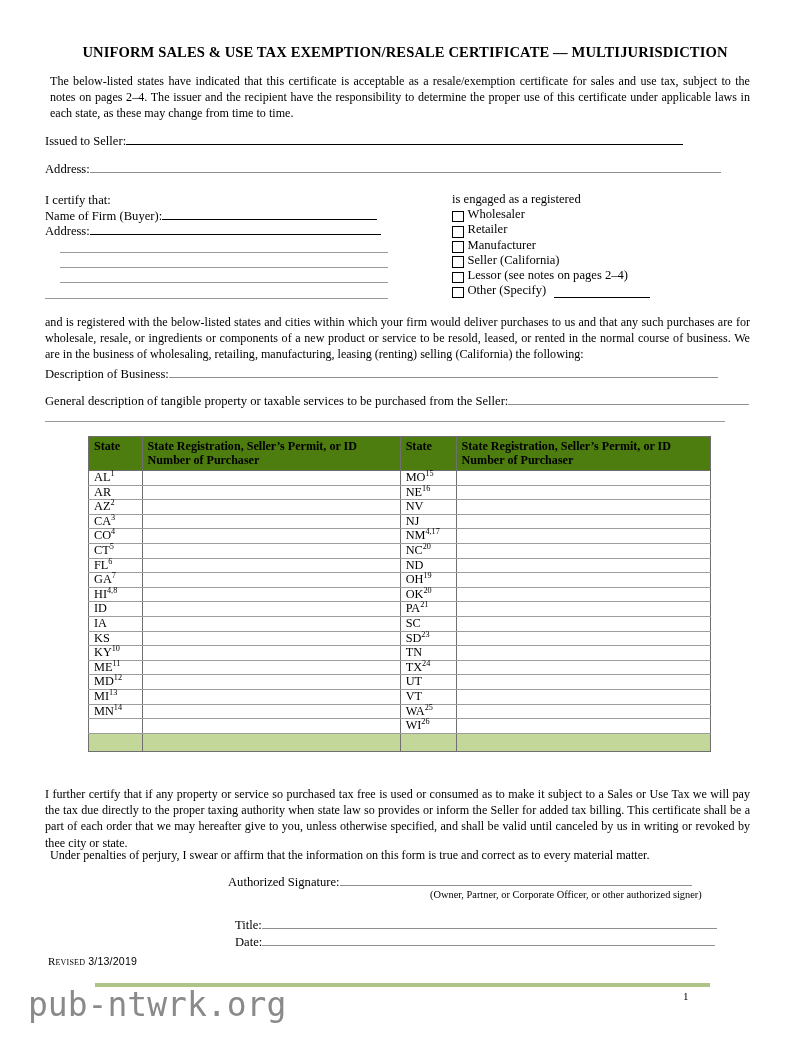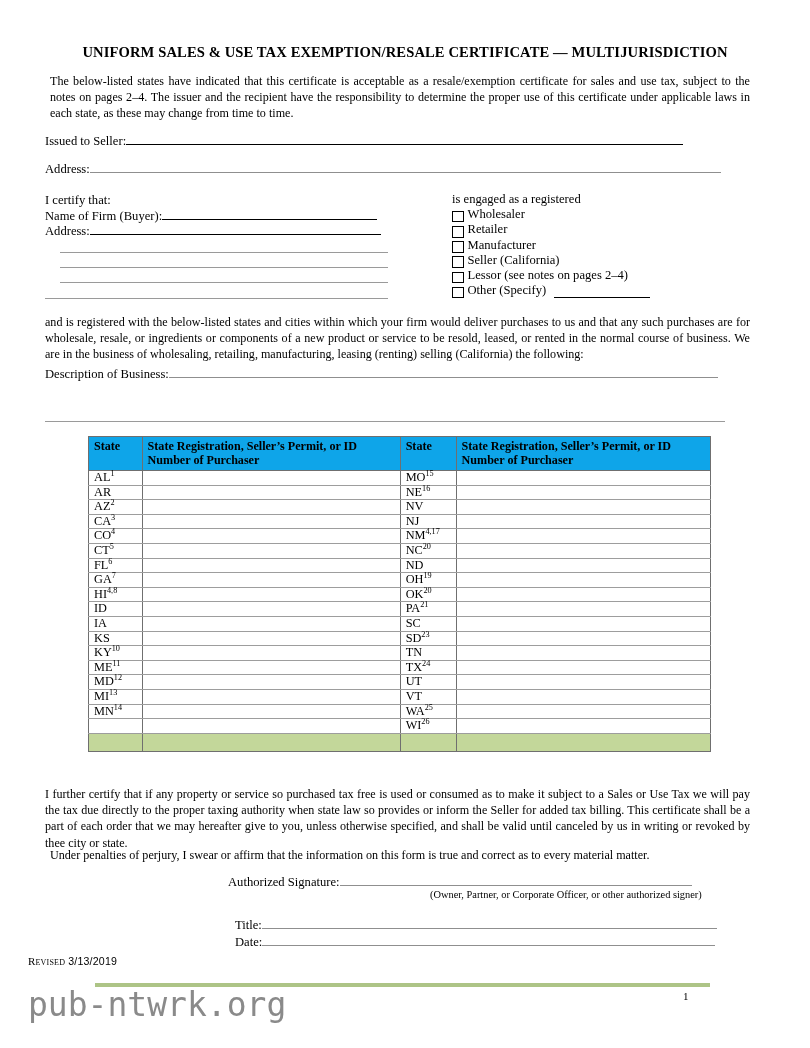--- a/index.html
+++ b/index.html
@@ -52,21 +52,21 @@
   
   .para{position:absolute;font-size:12.1px;line-height:16.2px;text-align:justify;}
 
   
   .tbl{
     position:absolute;left:88px;top:436px;width:623px;
     border-collapse:collapse;
     font-size:12.3px;
   }
   .tbl th{
-    background:#0ea5e9;
+    background:#4d7c0f;
     border:1px solid #6f6f6f;
     font-weight:bold;
     text-align:left;
     vertical-align:top;
     padding:2px 5px 3px 5px;
     font-size:12.1px;
     line-height:14px;
   }
   .tbl td{
     border-left:1px solid #6f6f6f;
@@ -82,21 +82,21 @@
   .c-state2{width:46px;}
   .c-num2{width:260px;}
   sup{font-size:8.2px;vertical-align:super;line-height:0;}
   .greenband td{
     background:#c3d79a;height:17px;border-top:1px solid #6f6f6f;
     border-bottom:1px solid #6f6f6f;
   }
 
   
   .revised{
-    position:absolute;left:28px;top:955px;
+    position:absolute;left:48px;top:955px;
     font-size:11px;font-variant:small-caps;letter-spacing:.2px;
   }
   .revised .d{font-variant:normal;font-family:"Liberation Sans",sans-serif;font-size:10.6px;}
   .footrule{
     position:absolute;left:95px;top:983px;width:615px;height:4px;
     background:#adc486;
   }
   .pageno{position:absolute;left:683px;top:990px;font-size:11px;}
   .watermark{
     position:absolute;left:28px;top:985px;
@@ -168,20 +168,23 @@
       <span class="cbrule"></span>
     </div>
   </div>
 
   <div class="para" style="left:45px;top:314px;width:705px;">and is registered with the below-listed states and cities within which your firm would deliver purchases to us and that any such purchases are for wholesale, resale, or ingredients or components of a new product or service to be resold, leased, or rented in the normal course of business. We are in the business of wholesaling, retailing, manufacturing, leasing (renting) selling (California) the following:</div>
 
   <div class="row" style="left:45px;top:366px;">
     <span>Description of Business:</span><span class="rule grey" style="width:549px;"></span>
   </div>
 
+  <div class="row" style="left:45px;top:393px;">
+    <span>General description of tangible property or taxable services to be purchased from the Seller:</span><span class="rule grey" style="width:241px;"></span>
+  </div>
   <div class="hline" style="left:45px;top:421px;width:680px;"></div>
 
   <table class="tbl">
     <thead>
       <tr>
         <th class="c-state">State</th>
         <th class="c-num">State Registration, Seller’s Permit, or ID Number of Purchaser</th>
         <th class="c-state2">State</th>
         <th class="c-num2">State Registration, Seller’s Permit, or ID Number of Purchaser</th>
       </tr>

